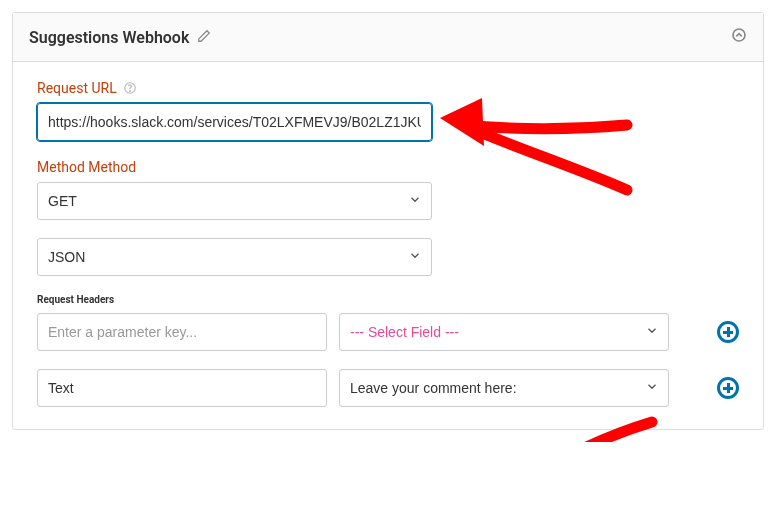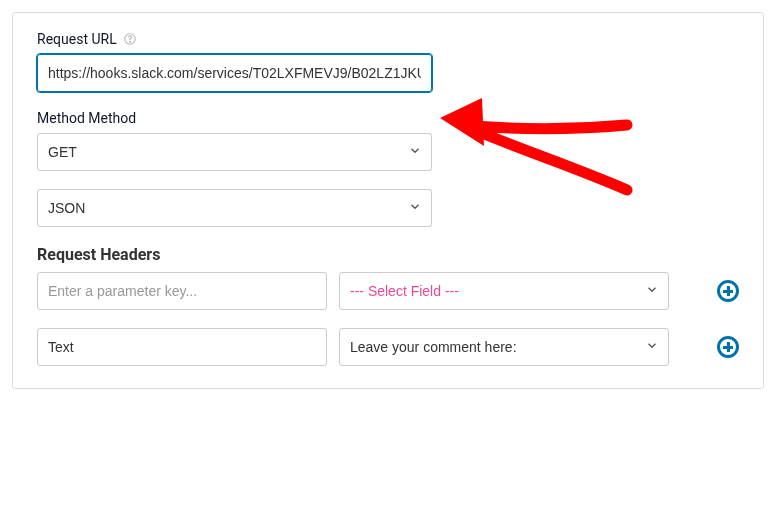--- a/index.html
+++ b/index.html
@@ -29,33 +29,33 @@
     align-items: center;
     justify-content: space-between;
   }
   .panel-header .title-wrap { display: flex; align-items: center; gap: 8px; }
   .edit-icon { color: #888; cursor: pointer; }
   .chevron-up { color: #888; cursor: pointer; }
   .panel-body { padding: 18px 24px 18px 24px; }
   .field-group { margin-bottom: 18px; }
   .field-label {
     font-size: 14px;
-    color: #0f172a;
+    color: #c2410c;
     margin-bottom: 7px;
     display: flex;
     align-items: center;
     gap: 6px;
   }
   .help-icon {
     color: #bbb;
     cursor: pointer;
     display: inline-flex;
   }
   .section-label {
-    font-size: 16px;
+    font-size: 10px;
     font-weight: 700;
     color: #333;
     margin-bottom: 8px;
   }
   input.txt, select.sel {
     font-size: 14px;
     padding: 8px 10px;
     border: 1px solid #ccc;
     border-radius: 3px;
     background: #fff;
@@ -118,20 +118,36 @@
     position: absolute;
     pointer-events: none;
   }
 </style>
 </head>
 <body>
 
 <div class="stage">
   <div class="panel">
 
+    <div class="panel-header">
+      <div class="title-wrap">
+        <span>Suggestions Webhook</span>
+        <span class="edit-icon">
+          <svg width="14" height="14" viewBox="0 0 24 24" fill="none" stroke="currentColor" stroke-width="2.2">
+            <path d="M17 3l4 4L7 21H3v-4L17 3z"></path>
+          </svg>
+        </span>
+      </div>
+      <span class="chevron-up">
+        <svg width="16" height="16" viewBox="0 0 24 24" fill="none" stroke="currentColor" stroke-width="2.5">
+          <circle cx="12" cy="12" r="9"></circle>
+          <polyline points="8 14 12 10 16 14"></polyline>
+        </svg>
+      </span>
+    </div>
 
     <div class="panel-body">
 
       <div class="field-group">
         <div class="field-label">
           <span>Request URL</span>
           <span class="help-icon">
             <svg width="14" height="14" viewBox="0 0 24 24" fill="none" stroke="currentColor" stroke-width="2">
               <circle cx="12" cy="12" r="9"></circle>
               <path d="M9.5 9a2.5 2.5 0 1 1 3.5 2.3c-.9.4-1.5 1-1.5 2.2"></path>

